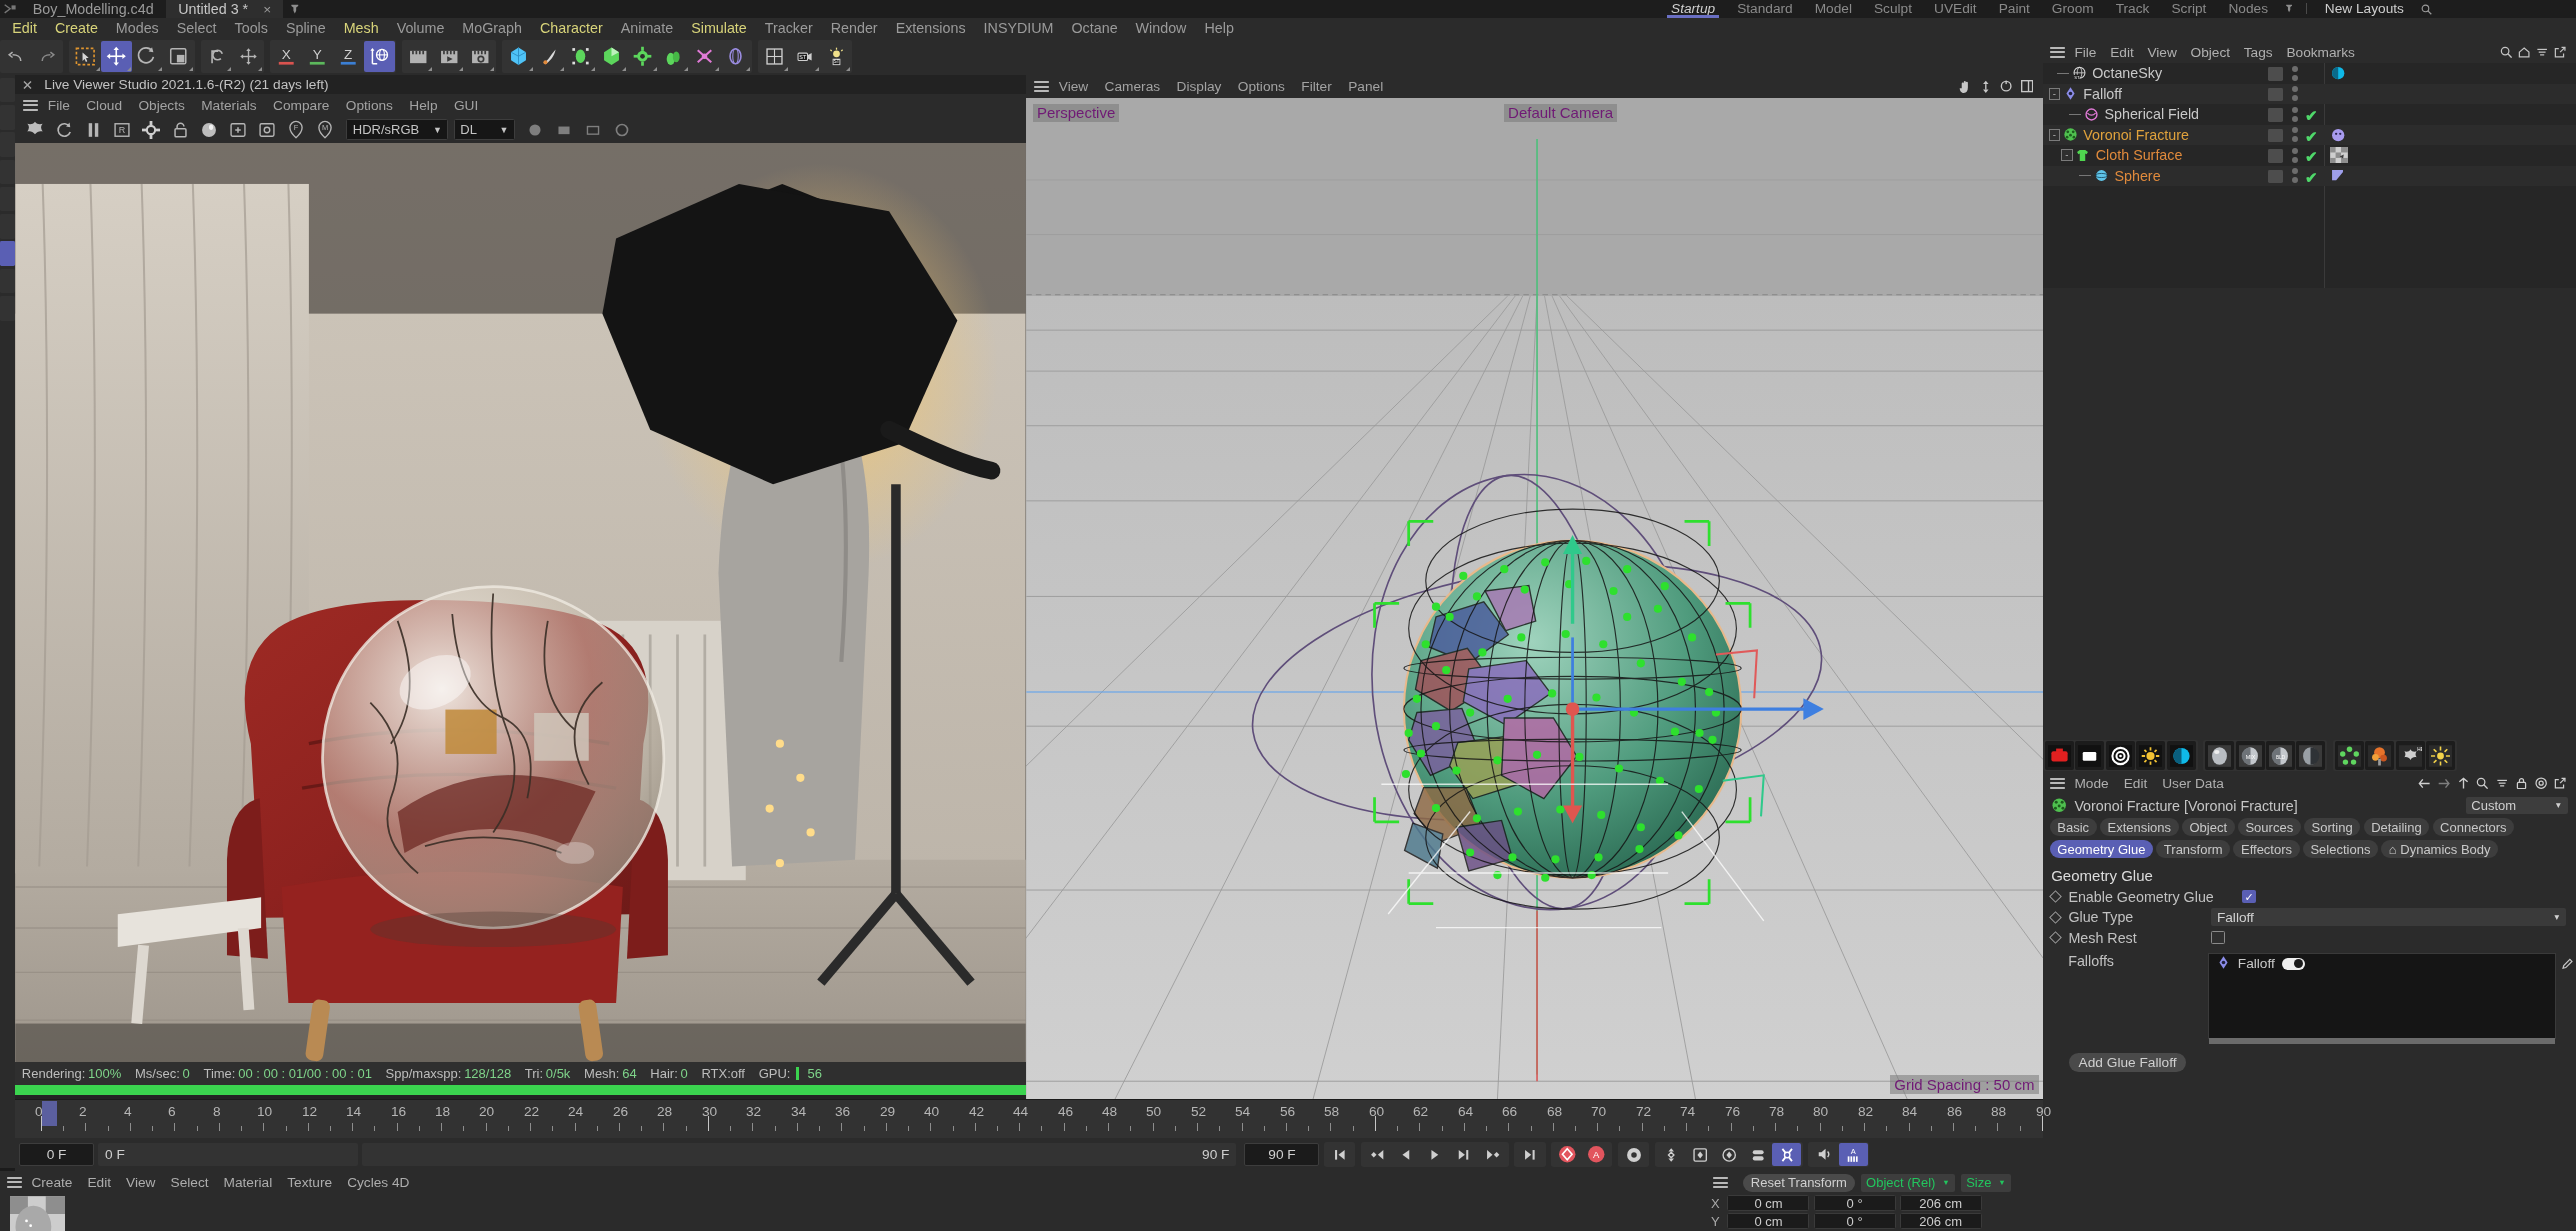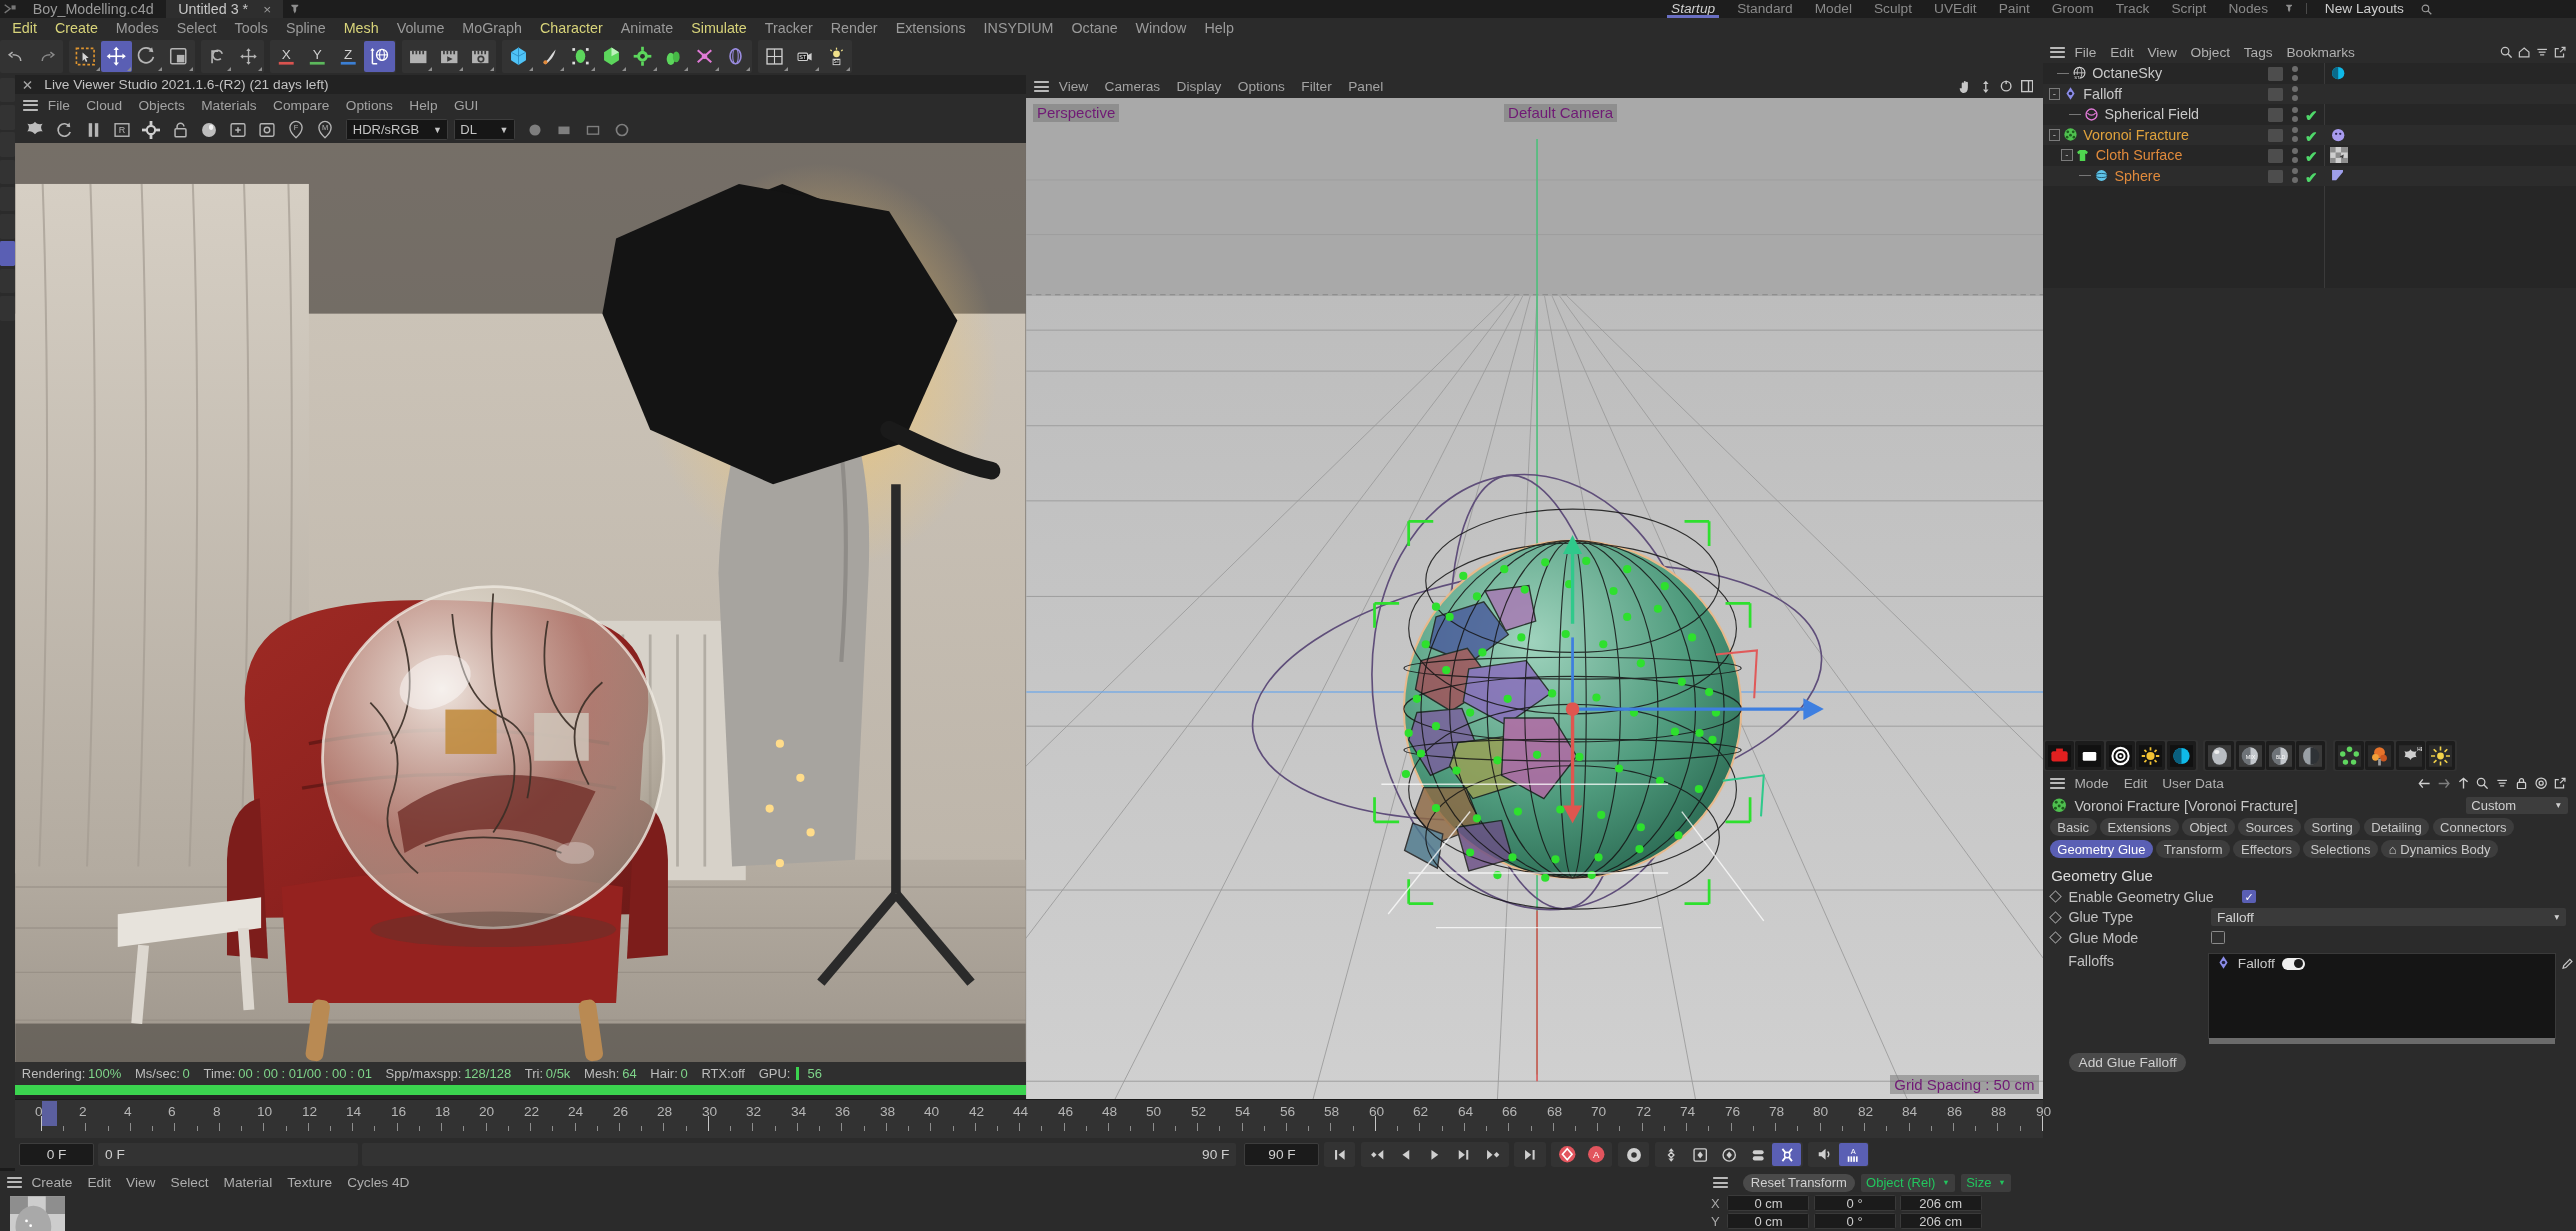--- a/index.html
+++ b/index.html
@@ -1434,21 +1434,21 @@
       <span class="dia"></span>
       <span class="plbl">Glue Type</span>
       <span class="pfield">
         <span>Falloff</span>
         <span class="cv">▼</span>
       </span>
     </div>
 
     <div class="prow">
       <span class="dia"></span>
-      <span class="plbl">Glue Mode</span>
+      <span class="plbl">Mesh Rest</span>
       <span class="cbox"></span>
     </div>
 
     <div class="prow" style="align-items:flex-start;height:auto;padding-top:5.5px;">
       <span class="plbl" style="margin-left:17px;width:140px;">Falloffs</span>
       <span style="position:relative;flex:1;margin-right:20.5px;">
         <span style="display:block;height:86px;background:#151515;border:0.7px solid #3a3a3a;position:relative;">
           <span class="listrow">
             <span>
               <svg width="15" height="15" viewBox="0 0 22 22">
@@ -1531,21 +1531,21 @@
         <div class="tl-mark" style="left: 715px; height: 5.5px;"></div>
         <div class="tl-tick" style="left: 731px;">32</div>
         <div class="tl-mark" style="left: 737px;"></div>
         <div class="tl-mark" style="left: 760px; height: 5.5px;"></div>
         <div class="tl-tick" style="left: 776px;">34</div>
         <div class="tl-mark" style="left: 782px;"></div>
         <div class="tl-mark" style="left: 804px; height: 5.5px;"></div>
         <div class="tl-tick" style="left: 820px;">36</div>
         <div class="tl-mark" style="left: 826px;"></div>
         <div class="tl-mark" style="left: 849px; height: 5.5px;"></div>
-        <div class="tl-tick" style="left: 865px;">38</div>
+        <div class="tl-tick" style="left: 865px;">29</div>
         <div class="tl-mark" style="left: 871px;"></div>
         <div class="tl-mark" style="left: 893px; height: 5.5px;"></div>
         <div class="tl-tick" style="left: 909px;">40</div>
         <div class="tl-mark" style="left: 915px;"></div>
         <div class="tl-mark" style="left: 938px; height: 5.5px;"></div>
         <div class="tl-tick" style="left: 954px;">42</div>
         <div class="tl-mark" style="left: 960px;"></div>
         <div class="tl-mark" style="left: 982px; height: 5.5px;"></div>
         <div class="tl-tick" style="left: 998px;">44</div>
         <div class="tl-mark" style="left: 1004px;"></div>

